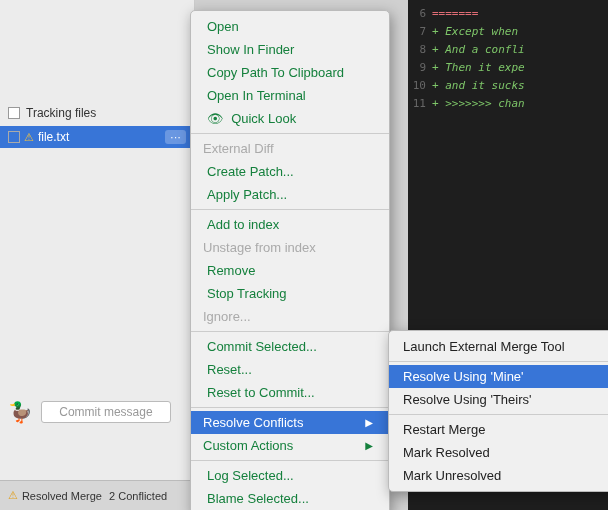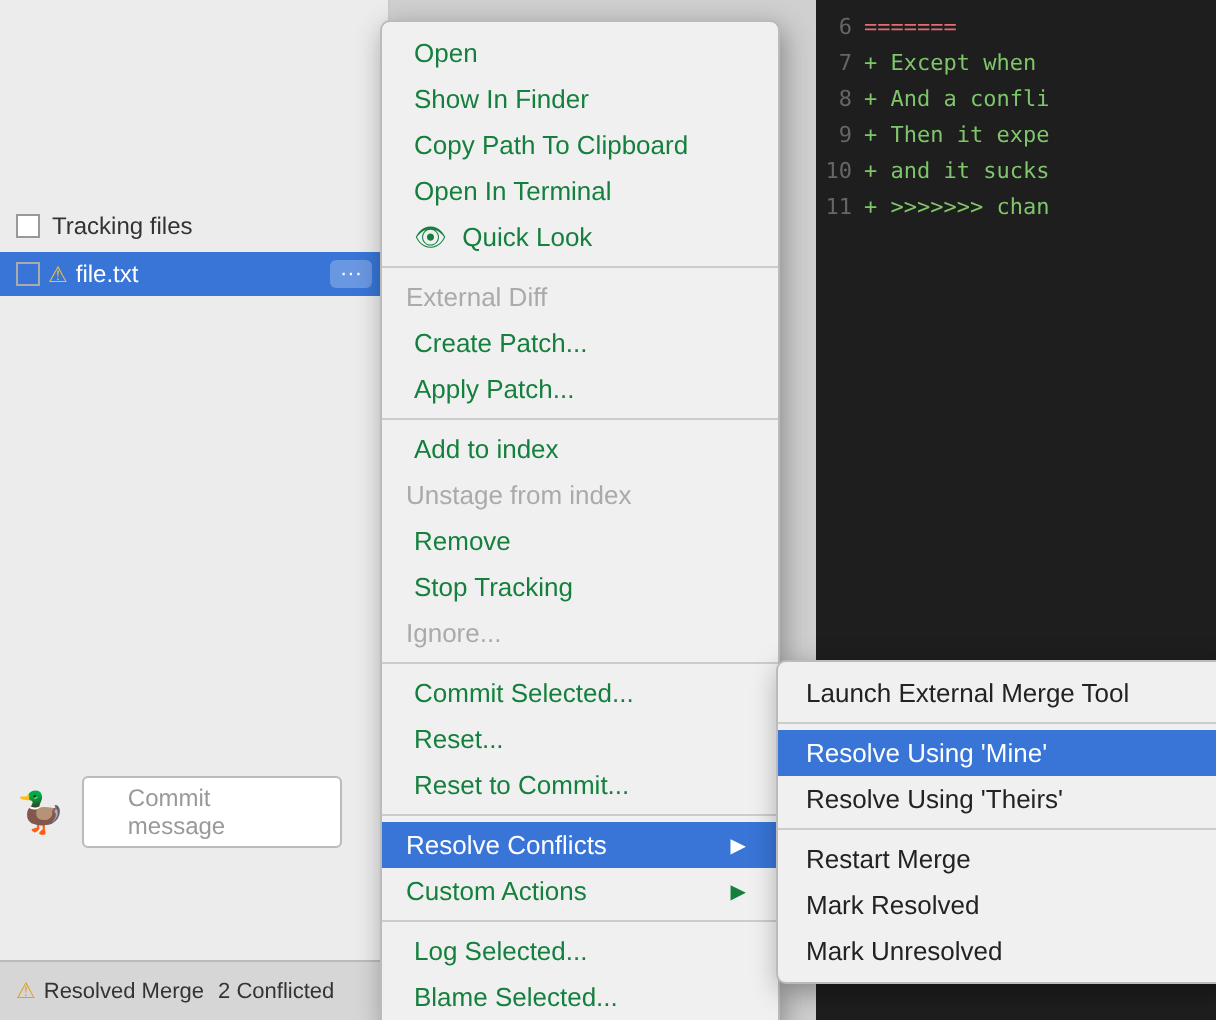--- a/index.html
+++ b/index.html
@@ -32,21 +32,21 @@
       width: 24px;
       text-align: right;
       padding-right: 6px;
       font-size: 11px;
       font-family: monospace;
     }
     .line-content {
       font-family: monospace;
       font-size: 11px;
     }
-    .line-add { color: #7ec669; }
+    .line-add { color: #7ec669; font-style: italic; }
     .line-conflict { color: #e06c75; }
 
     
     .left-panel {
       position: absolute;
       top: 0; left: 0;
       width: 195px;
       height: 510px;
       background: #ececec;
       border-right: 1px solid #ccc;
@@ -110,24 +110,25 @@
       padding: 6px 8px;
     }
     .commit-icon {
       font-size: 20px;
       margin-right: 8px;
     }
     .commit-input {
       background: white;
       border: 1px solid #bbb;
       border-radius: 3px;
-      padding: 3px 22px;
+      padding: 3px 4px;
       font-size: 12px;
       color: #999;
       width: 130px;
+      text-align: center;
     }
 
     .status-bar {
       position: absolute;
       bottom: 0; left: 0;
       width: 195px;
       height: 30px;
       background: #d6d6d6;
       border-top: 1px solid #bbb;
       display: flex;

